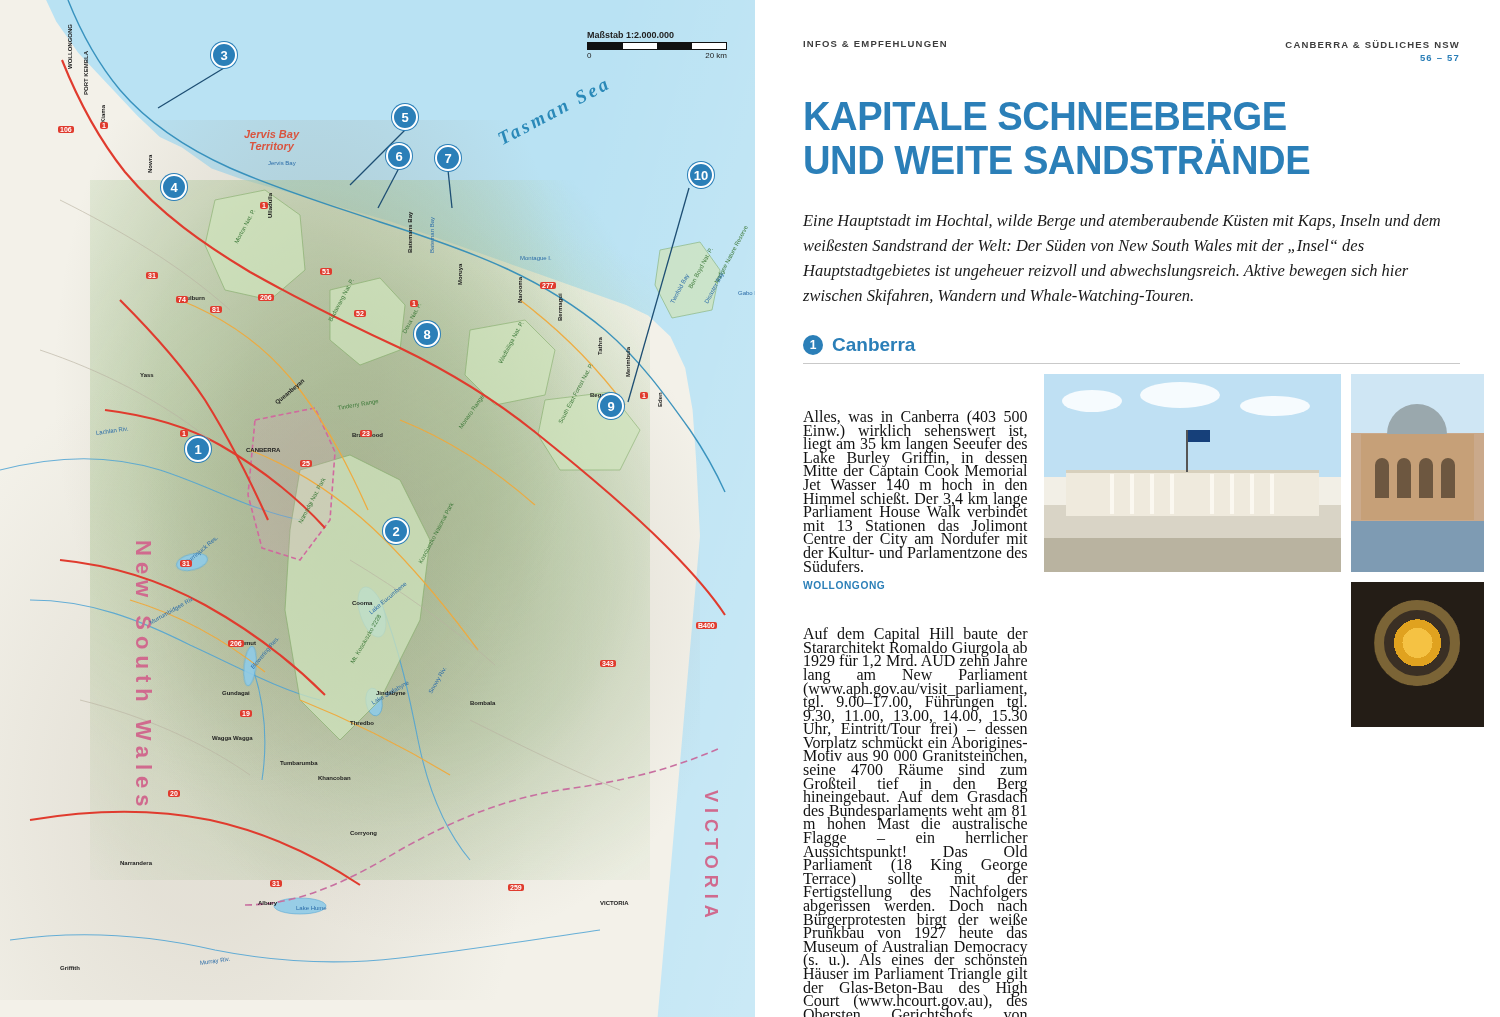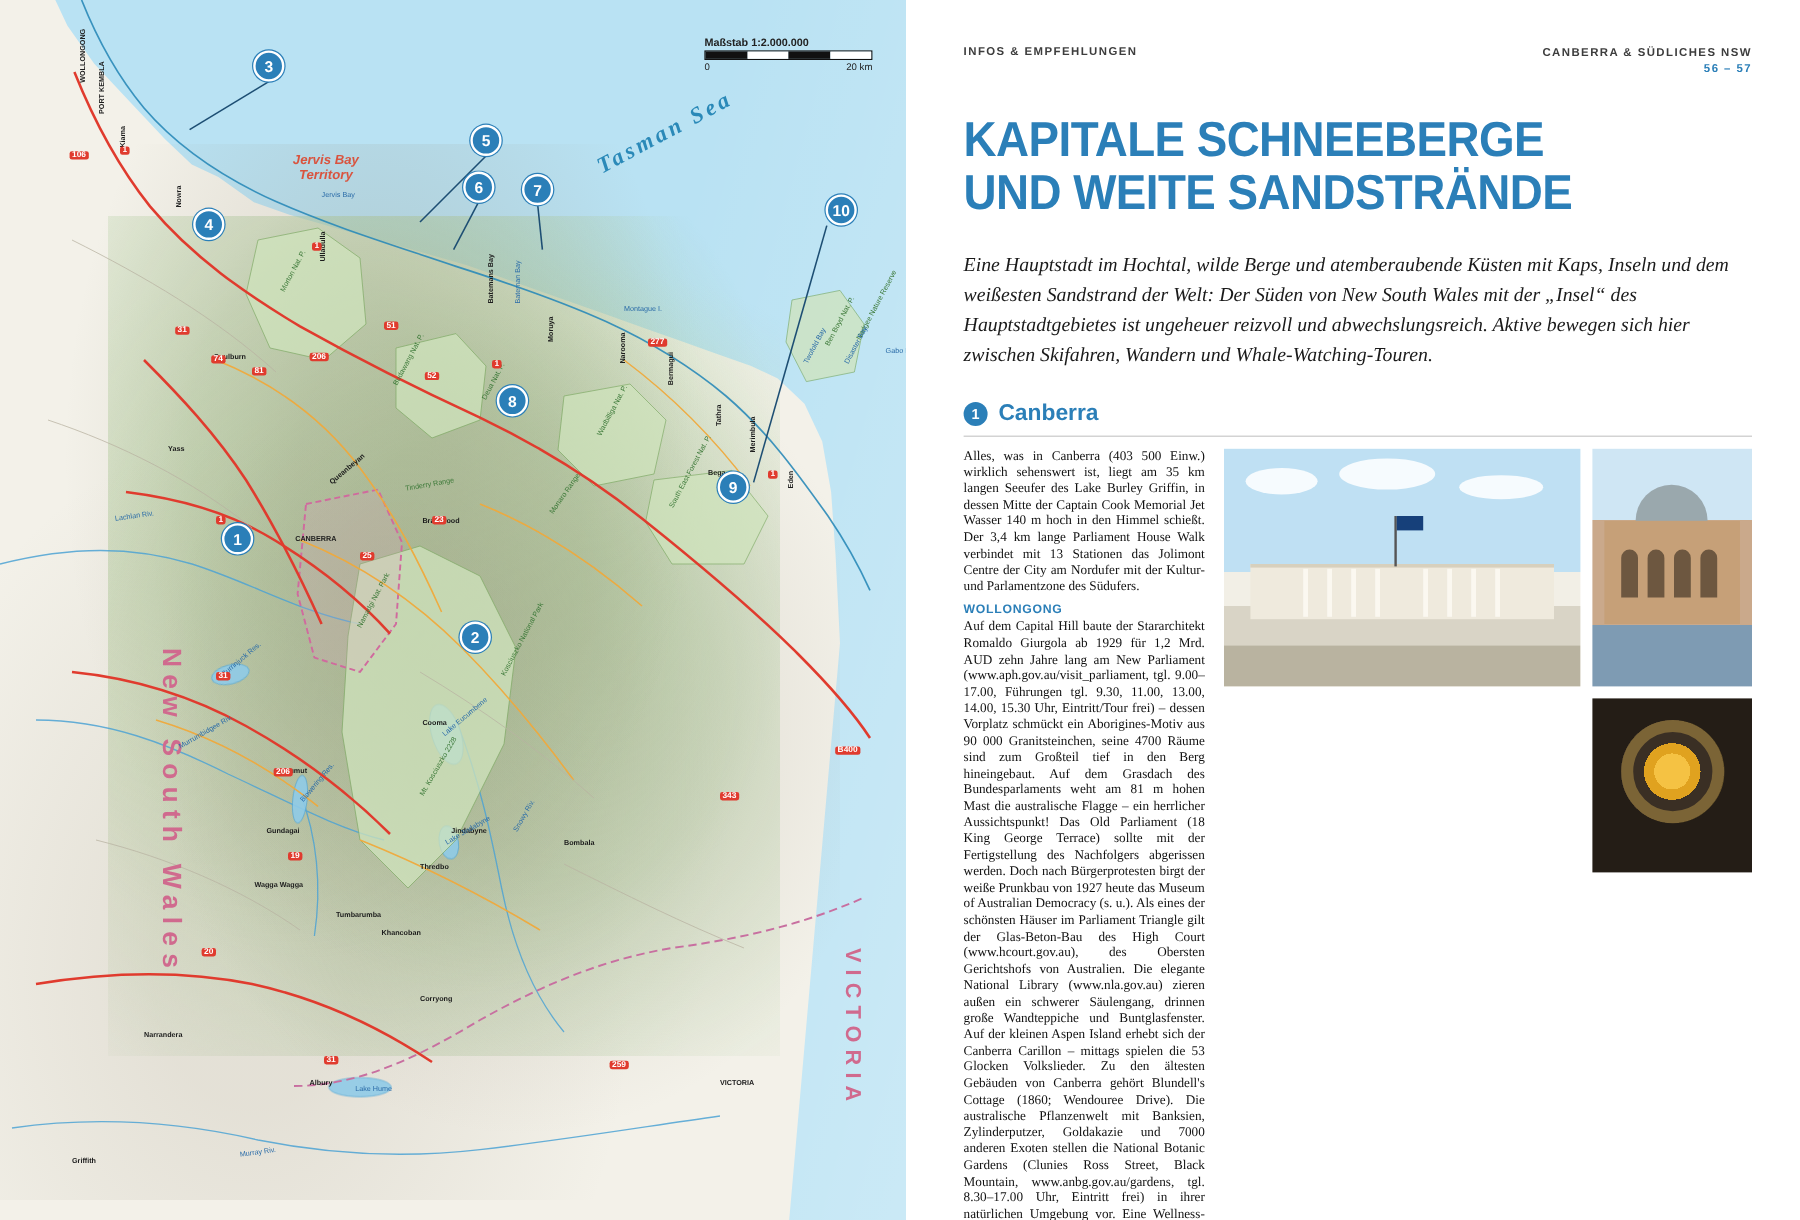--- a/index.html
+++ b/index.html
@@ -116,21 +116,21 @@
     width:20px; height:20px; border-radius:50%; background:#2b7fb8; color:#fff;
     font-size:12px; font-weight:700; display:flex; align-items:center; justify-content:center;
   }
   .sec-head .nm { font-size:19px; font-weight:700; color:#2b7fb8; }
   .rule { height:1px; background:#c9c9c9; margin-top:7px; }
 
   .body-cols { display:flex; gap:16px; margin-top:10px; }
   .col-text { width:227px; }
   .col-photos { width:440px; display:flex; gap:10px; }
 
-  .tx { font-family:"Liberation Serif", serif; font-size:11px; line-height:13.6px; color:#111; text-align:justify; }
+  .tx { font-family:"Liberation Serif", serif; font-size:16px; line-height:13.6px; color:#111; text-align:justify;margin-top:36px; }
   .subhead { color:#2b7fb8; font-weight:700; font-size:10.2px; letter-spacing:.6px;
     font-family:"Liberation Sans", sans-serif; margin:7px 0 2px; }
 
   .photo { border:0; background:#ccc; position:relative; overflow:hidden; }
   .ph-parl {
     width:297px; height:198px;
     background:
       linear-gradient(#bfe0f3 0 52%, #f2efe6 52% 66%, #d9d4c6 66% 100%);
     position:relative;
   }

